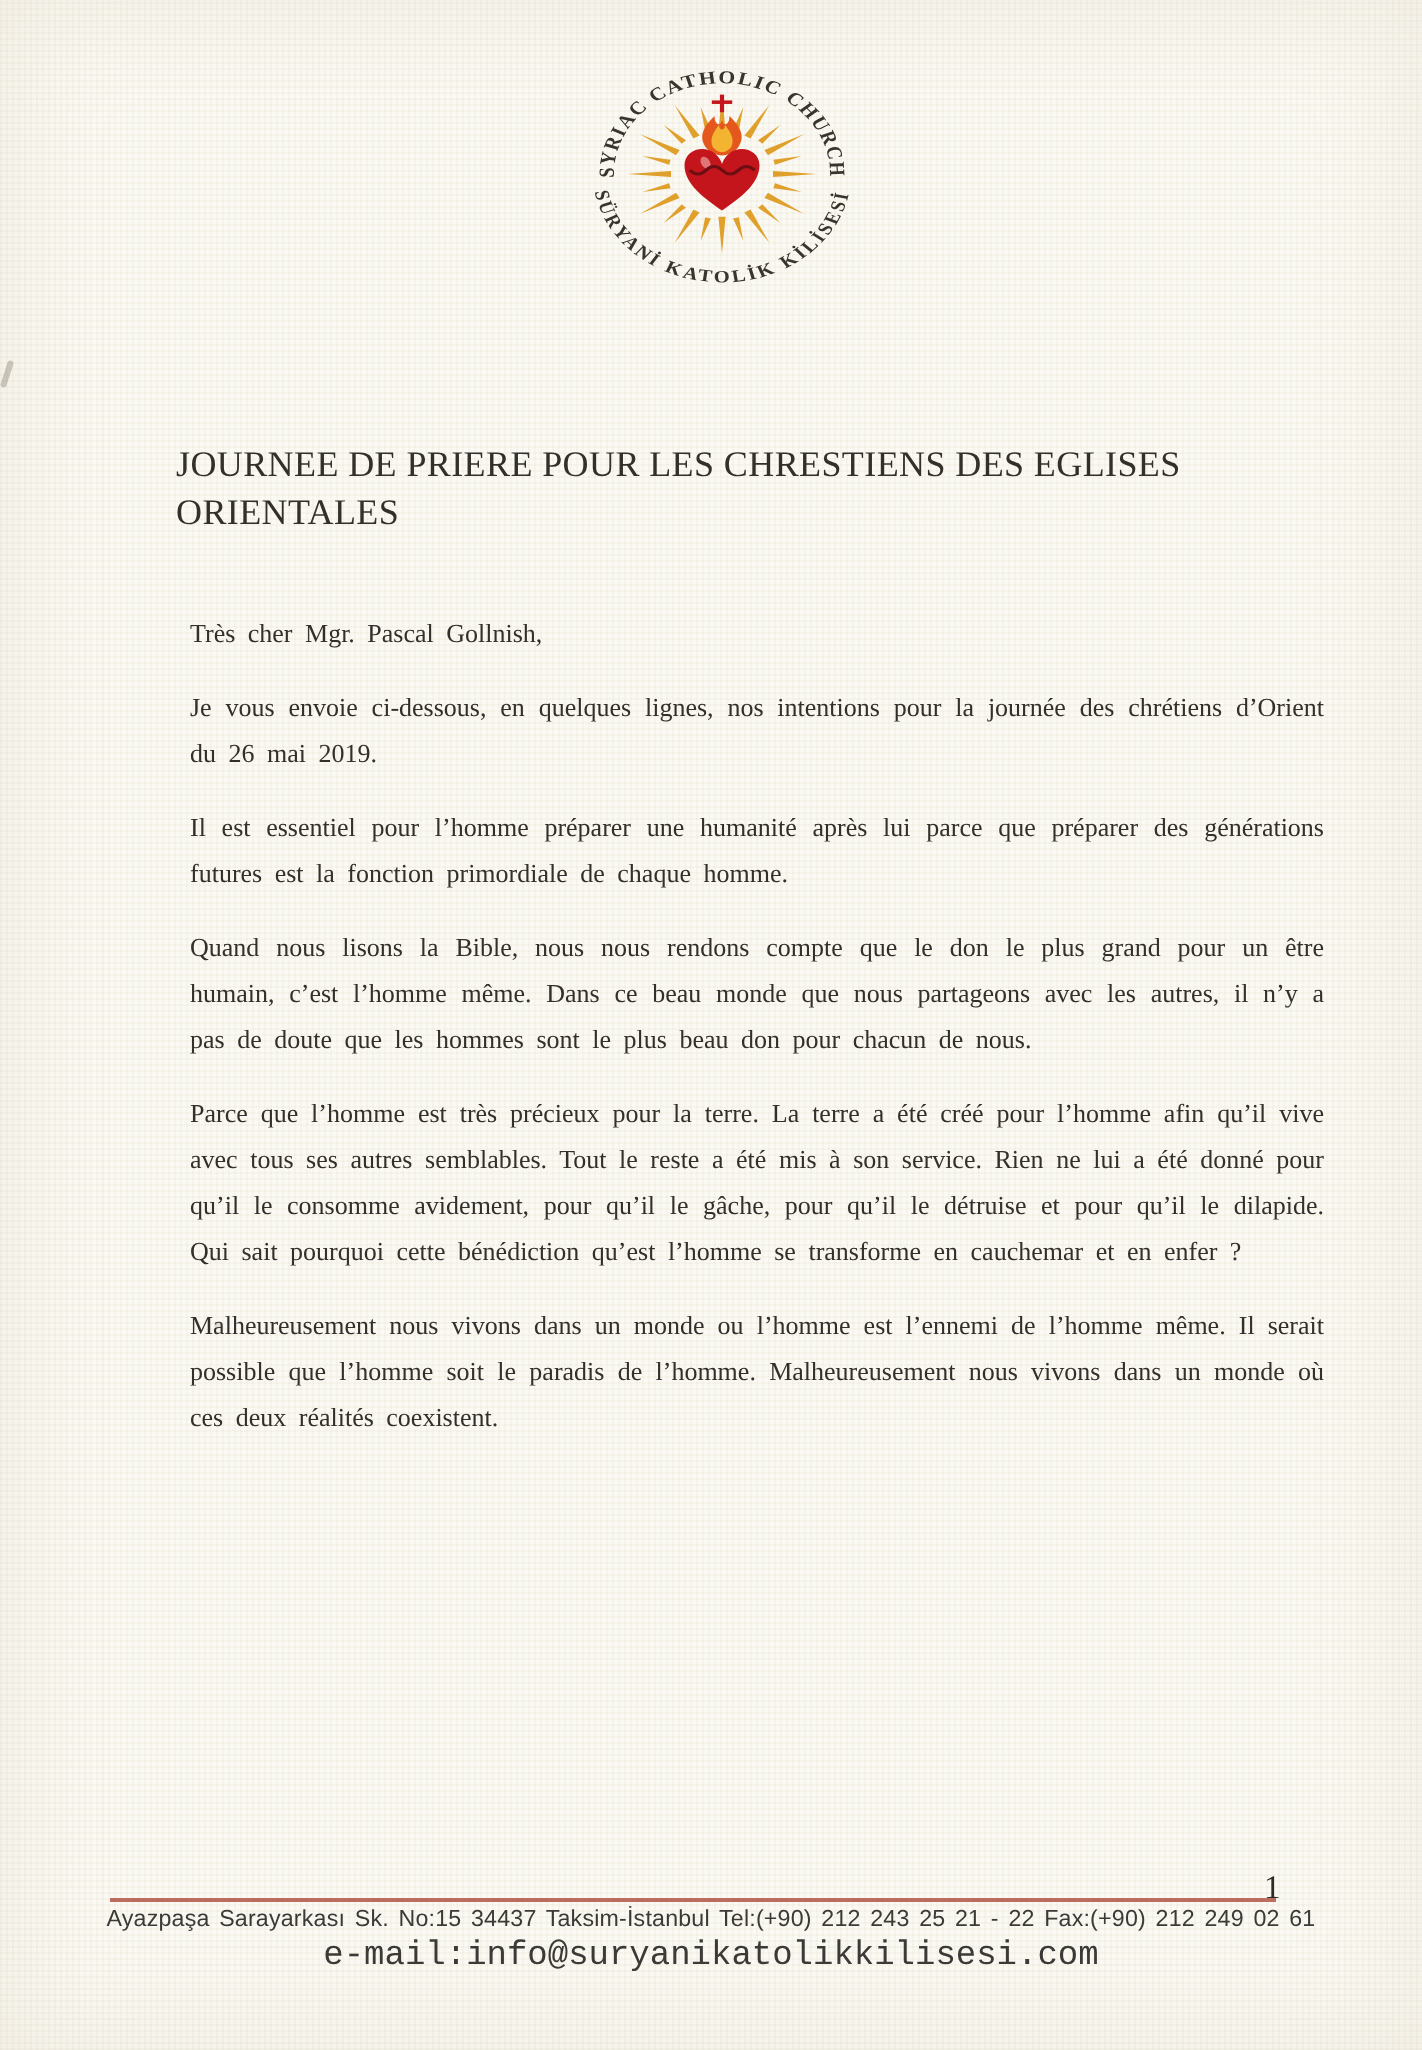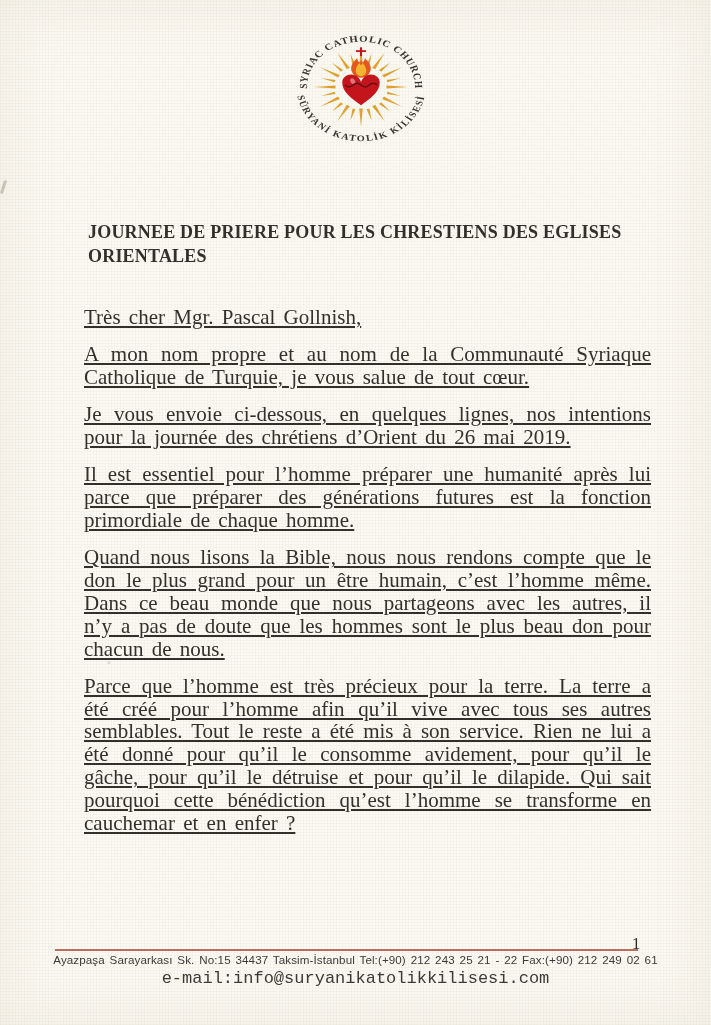--- a/index.html
+++ b/index.html
@@ -35,32 +35,31 @@
     top: 147px; right: 55px;
     font-size: 18.5px;
     letter-spacing: 0.2px;
   }
   .letter-title {
     position: absolute;
     top: 220px; left: 88px;
     width: 572px;
     margin: 0;
     font-size: 18px;
-    font-weight: bold;
+    font-weight: normal;
     line-height: 24px;
     letter-spacing: 0.2px;
   }
   .letter-body {
     position: absolute;
-    top: 306px; left: 84px;
+    top: 306px; left: 95px;
     width: 567px;
-    font-size: 21px;
+    font-size: 13px;
     line-height: 22.8px;
     word-spacing: 3px;
-    text-decoration: underline;
   }
   .letter-body p {
     margin: 0 0 14.5px 0;
     text-align: justify;
   }
   .letter-body p.salutation { text-align: left; }
   .footer-rule {
     position: absolute;
     top: 949px; left: 55px;
     width: 583px; height: 0;
@@ -158,25 +157,25 @@
         <textPath href="#arcBottom" startOffset="50%" text-anchor="middle">SÜRYANİ KATOLİK KİLİSESİ</textPath>
       </text>
     </svg>
   </div>
 
 
   <h1 class="letter-title">JOURNEE DE PRIERE POUR LES CHRESTIENS DES EGLISES ORIENTALES</h1>
 
   <main class="letter-body">
     <p class="salutation">Très cher Mgr. Pascal Gollnish,</p>
-    <p>A mon nom propre et au nom de la Communauté Syriaque Catholique de Turquie, je vous salue de tout cœur.</p>
     <p>Je vous envoie ci-dessous, en quelques lignes, nos intentions pour la journée des chrétiens d’Orient du 26 mai 2019.</p>
     <p>Il est essentiel pour l’homme préparer une humanité après lui parce que préparer des générations futures est la fonction primordiale de chaque homme.</p>
     <p>Quand nous lisons la Bible, nous nous rendons compte que le don le plus grand pour un être humain, c’est l’homme même. Dans ce beau monde que nous partageons avec les autres, il n’y a pas de doute que les hommes sont le plus beau don pour chacun de nous.</p>
     <p>Parce que l’homme est très précieux pour la terre. La terre a été créé pour l’homme afin qu’il vive avec tous ses autres semblables. Tout le reste a été mis à son service. Rien ne lui a été donné pour qu’il le consomme avidement, pour qu’il le gâche, pour qu’il le détruise et pour qu’il le dilapide. Qui sait pourquoi cette bénédiction qu’est l’homme se transforme en cauchemar et en enfer ?</p>
+    <p>Malheureusement nous vivons dans un monde ou l’homme est l’ennemi de l’homme même. Il serait possible que l’homme soit le paradis de l’homme. Malheureusement nous vivons dans un monde où ces deux réalités coexistent.</p>
   </main>
 
   <div class="footer-rule"></div>
   <div class="page-number">1</div>
   <div class="footer-line1">Ayazpaşa Sarayarkası Sk. No:15 34437 Taksim-İstanbul Tel:(+90) 212 243 25 21 - 22 Fax:(+90) 212 249 02 61</div>
   <div class="footer-line2">e-mail:info@suryanikatolikkilisesi.com</div>
 
   <div class="scan-speck" style="left:2px; top:180px; width:3px; height:14px; border-radius:2px; transform:rotate(18deg);"></div>
   <div class="scan-speck" style="left:107px; top:661px; width:4px; height:3px; opacity:0.5;"></div>
 

